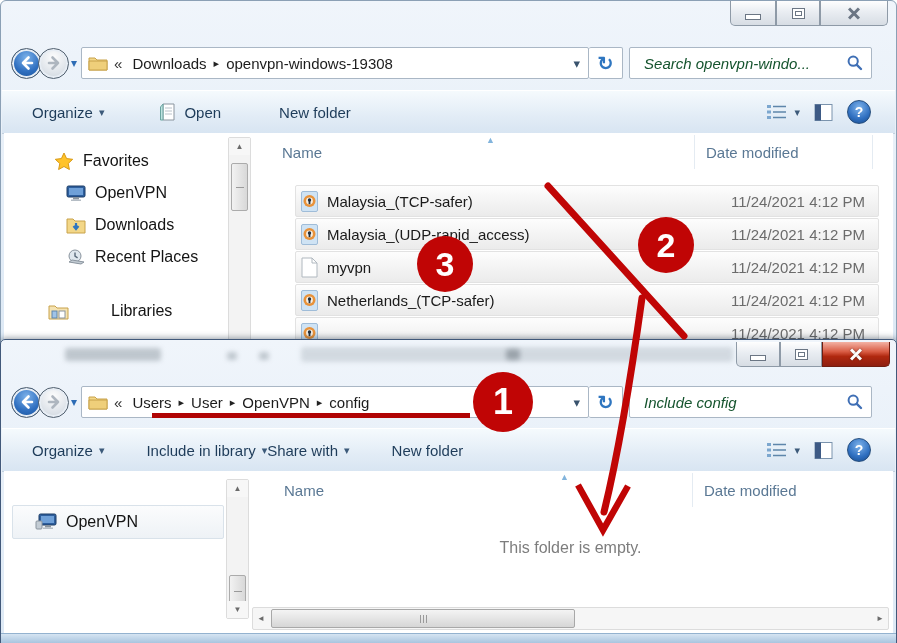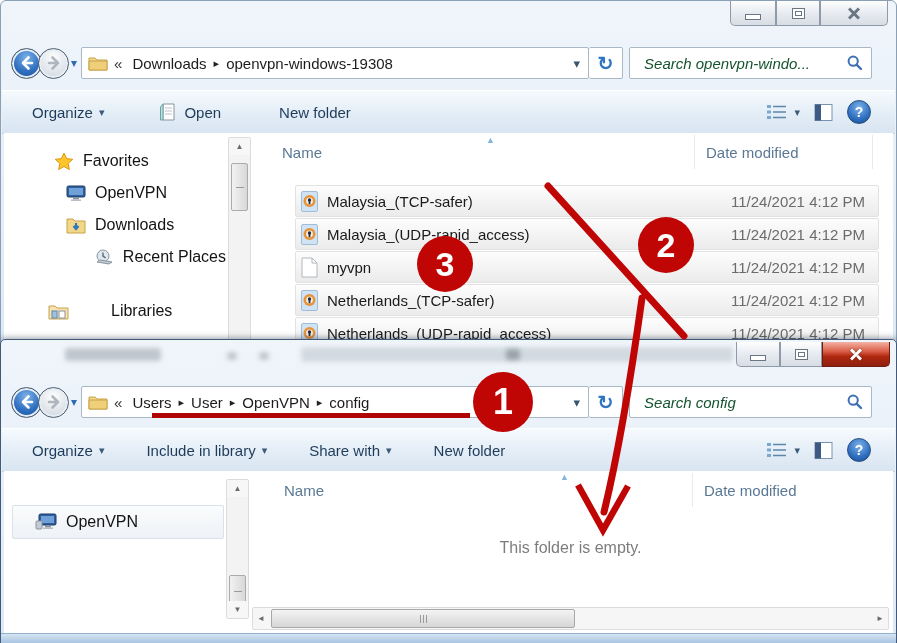--- a/index.html
+++ b/index.html
@@ -199,21 +199,21 @@
           </svg>
           <span>OpenVPN</span>
         </div>
         <div class="side-item" style="padding-left:62px;">
           <svg class="ic" width="20" height="17" viewBox="0 0 20 17">
             <path d="M1 2 h6 l2 2 h10 v12 h-18 z" fill="#f3d788" stroke="#c8a24a"></path>
             <path d="M10 6 v5 M7.5 9 l2.5 3 2.5 -3" stroke="#2f76c0" stroke-width="2.2" fill="none"></path>
           </svg>
           <span>Downloads</span>
         </div>
-        <div class="side-item" style="padding-left:62px;justify-content:flex-end;">
+        <div class="side-item" style="padding-left:62px;">
           <svg class="ic" width="20" height="18" viewBox="0 0 20 18">
             <circle cx="9" cy="8" r="6" fill="#dfe7ee" stroke="#8a949e"></circle>
             <path d="M9 4.5 v3.7 l2.6 1.6" stroke="#5a6a7a" stroke-width="1.4" fill="none"></path>
             <path d="M3 14 l12 2 3 -2 -12 -2 z" fill="#c3ccd4" stroke="#8a949e"></path>
           </svg>
           <span>Recent Places</span>
         </div>
         <div class="side-item" style="padding-left:44px;margin-top:22px;gap:42px;">
           <svg class="ic" width="21" height="18" viewBox="0 0 21 18">
             <path d="M1 4 h6 l2 2 h11 v11 h-19 z" fill="#f5e3b2" stroke="#c8a24a"></path>
@@ -295,21 +295,20 @@
           <div class="frow">
             <span class="fic">
                 <svg width="17" height="21" viewBox="0 0 17 21">
                   <rect x="0.5" y="0.5" width="16" height="20" rx="1.5" fill="#cfe3f4" stroke="#9fbcd8"></rect>
                   <circle cx="8.5" cy="10" r="6" fill="#e8923a"></circle>
                   <circle cx="8.5" cy="10" r="3.4" fill="#f6f0e6"></circle>
                   <circle cx="8.5" cy="9" r="1.7" fill="#24303c"></circle>
                   <rect x="7.6" y="9.8" width="1.8" height="3.4" fill="#24303c"></rect>
                 </svg>
               </span>
-            <span class="fname">Netherlands_(UDP-rapid_access)</span>
             <span class="fdate">11/24/2021 4:12 PM</span>
           </div>
         </div>
       </div>
     </div>
   </div>
 
   <div class="win" style="left:0;top:339px;width:895px;height:303px;border-color:#42597a;border-radius:5px 5px 0 0;box-shadow:0 -1px 6px rgba(20,35,55,.45);">
 
     <span class="blob" style="left:64px;top:8px;width:96px;height:13px;"></span>
@@ -356,38 +355,38 @@
         <span class="csep">▸</span>
         <span class="crumb">OpenVPN</span>
         <span class="csep">▸</span>
         <span class="crumb">config</span>
         <span class="addr-caret">▾</span>
       </div>
       <span class="refreshbtn">
           <span>↻</span>
         </span>
       <div class="searchbox">
-        <span class="ph">Search config</span>
+        <span class="ph">Include config</span>
         <svg class="ic" width="18" height="18" viewBox="0 0 18 18" style="margin-right:7px">
           <circle cx="7.2" cy="7.2" r="4.6" fill="none" stroke="#3f6fb5" stroke-width="2"></circle>
           <line x1="10.8" y1="10.8" x2="15" y2="15" stroke="#3f6fb5" stroke-width="2.4" stroke-linecap="round"></line>
         </svg>
       </div>
     </div>
 
     <div class="tbar" style="top:88px;">
       <div class="tbitem" style="margin-left:30px;">
         <span>Organize</span>
           <span class="car">▾</span>
       </div>
       <div class="tbitem" style="margin-left:42px;">
         <span>Include in library</span>
           <span class="car">▾</span>
       </div>
-      <div class="tbitem" style="margin-left:42px;">
+      <div class="tbitem" style="">
         <span>Share with</span>
           <span class="car">▾</span>
       </div>
       <div class="tbitem" style="margin-left:42px;">
         <span>New folder</span>
       </div>
       <div class="tbright">
         <div class="tbitem">
           <svg class="ic" width="22" height="18" viewBox="0 0 22 18">
             <rect x="1" y="2" width="4" height="3" fill="#7ca7cf"></rect>

